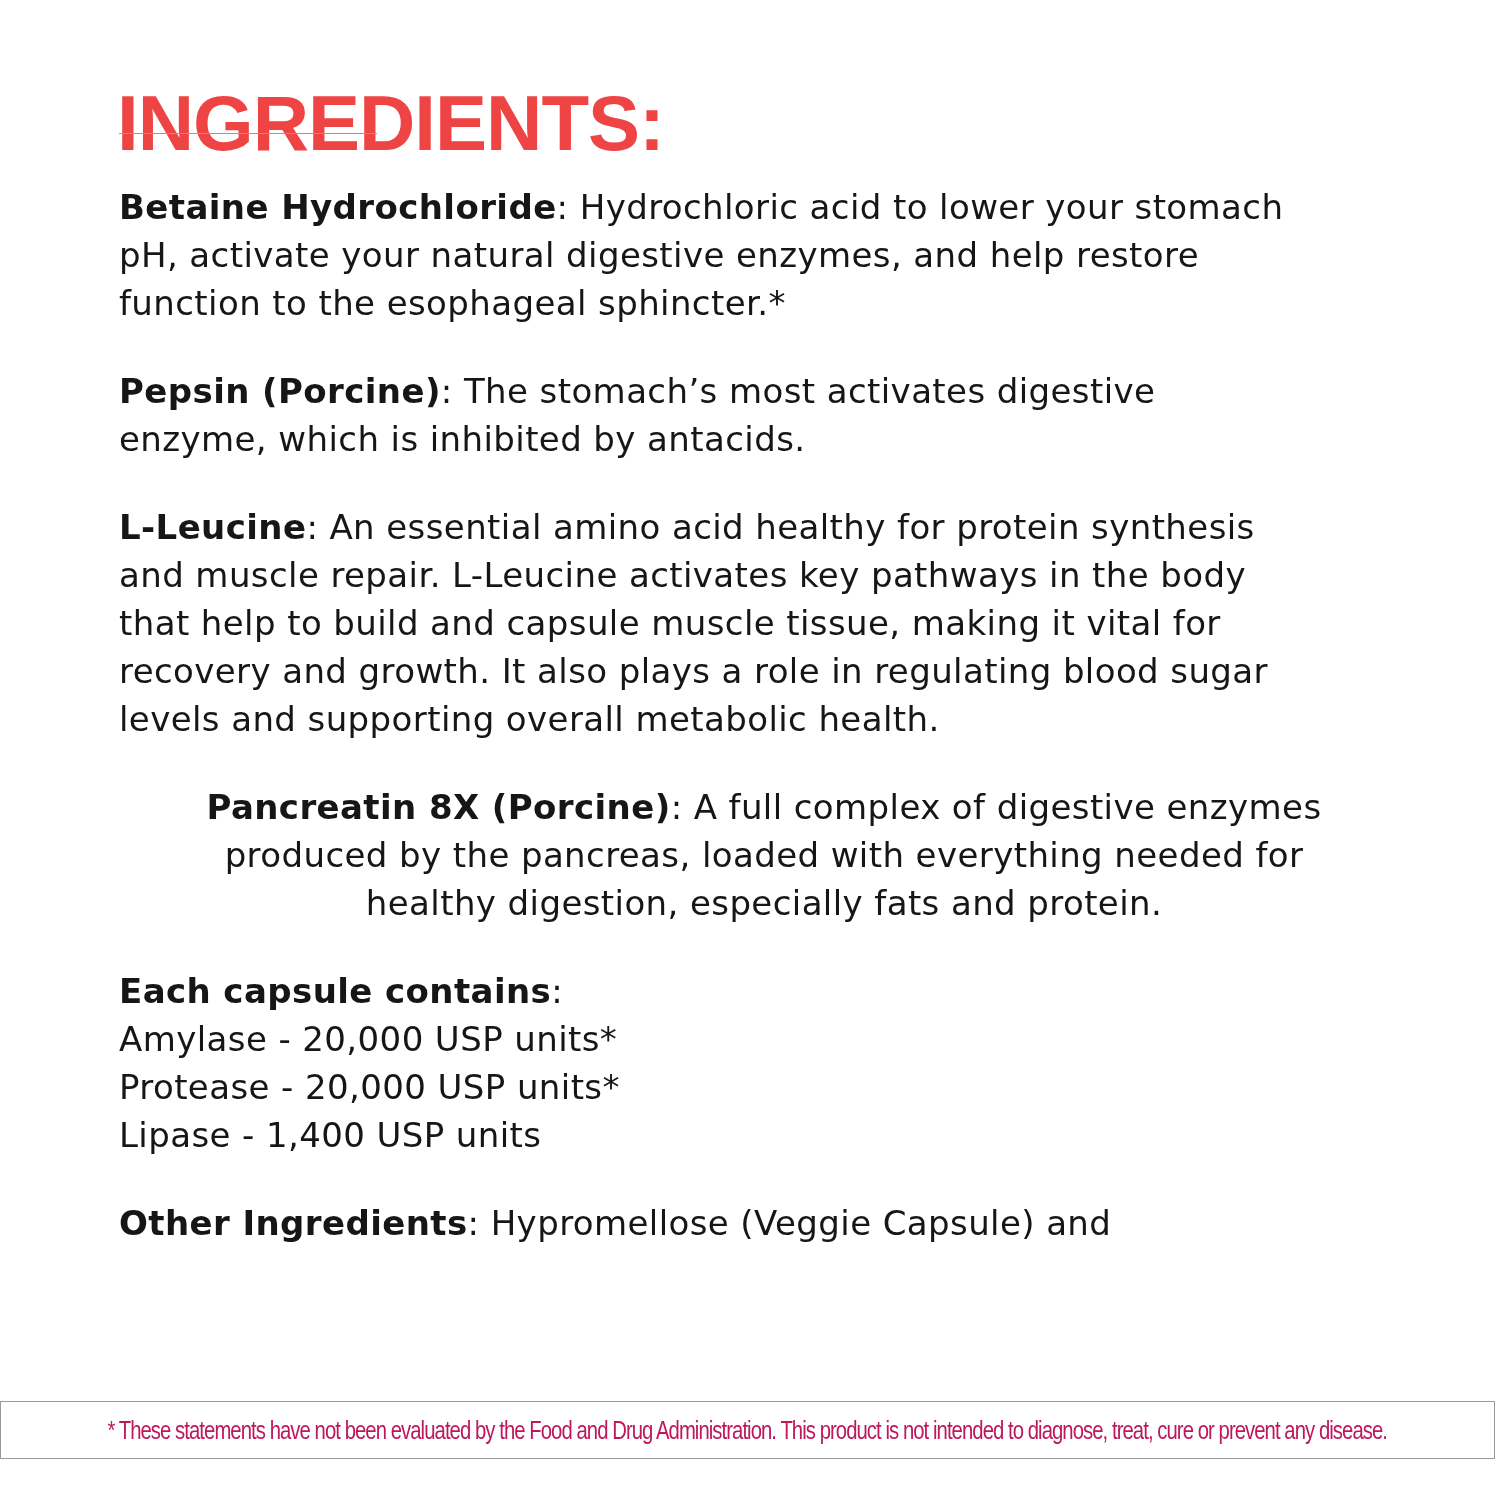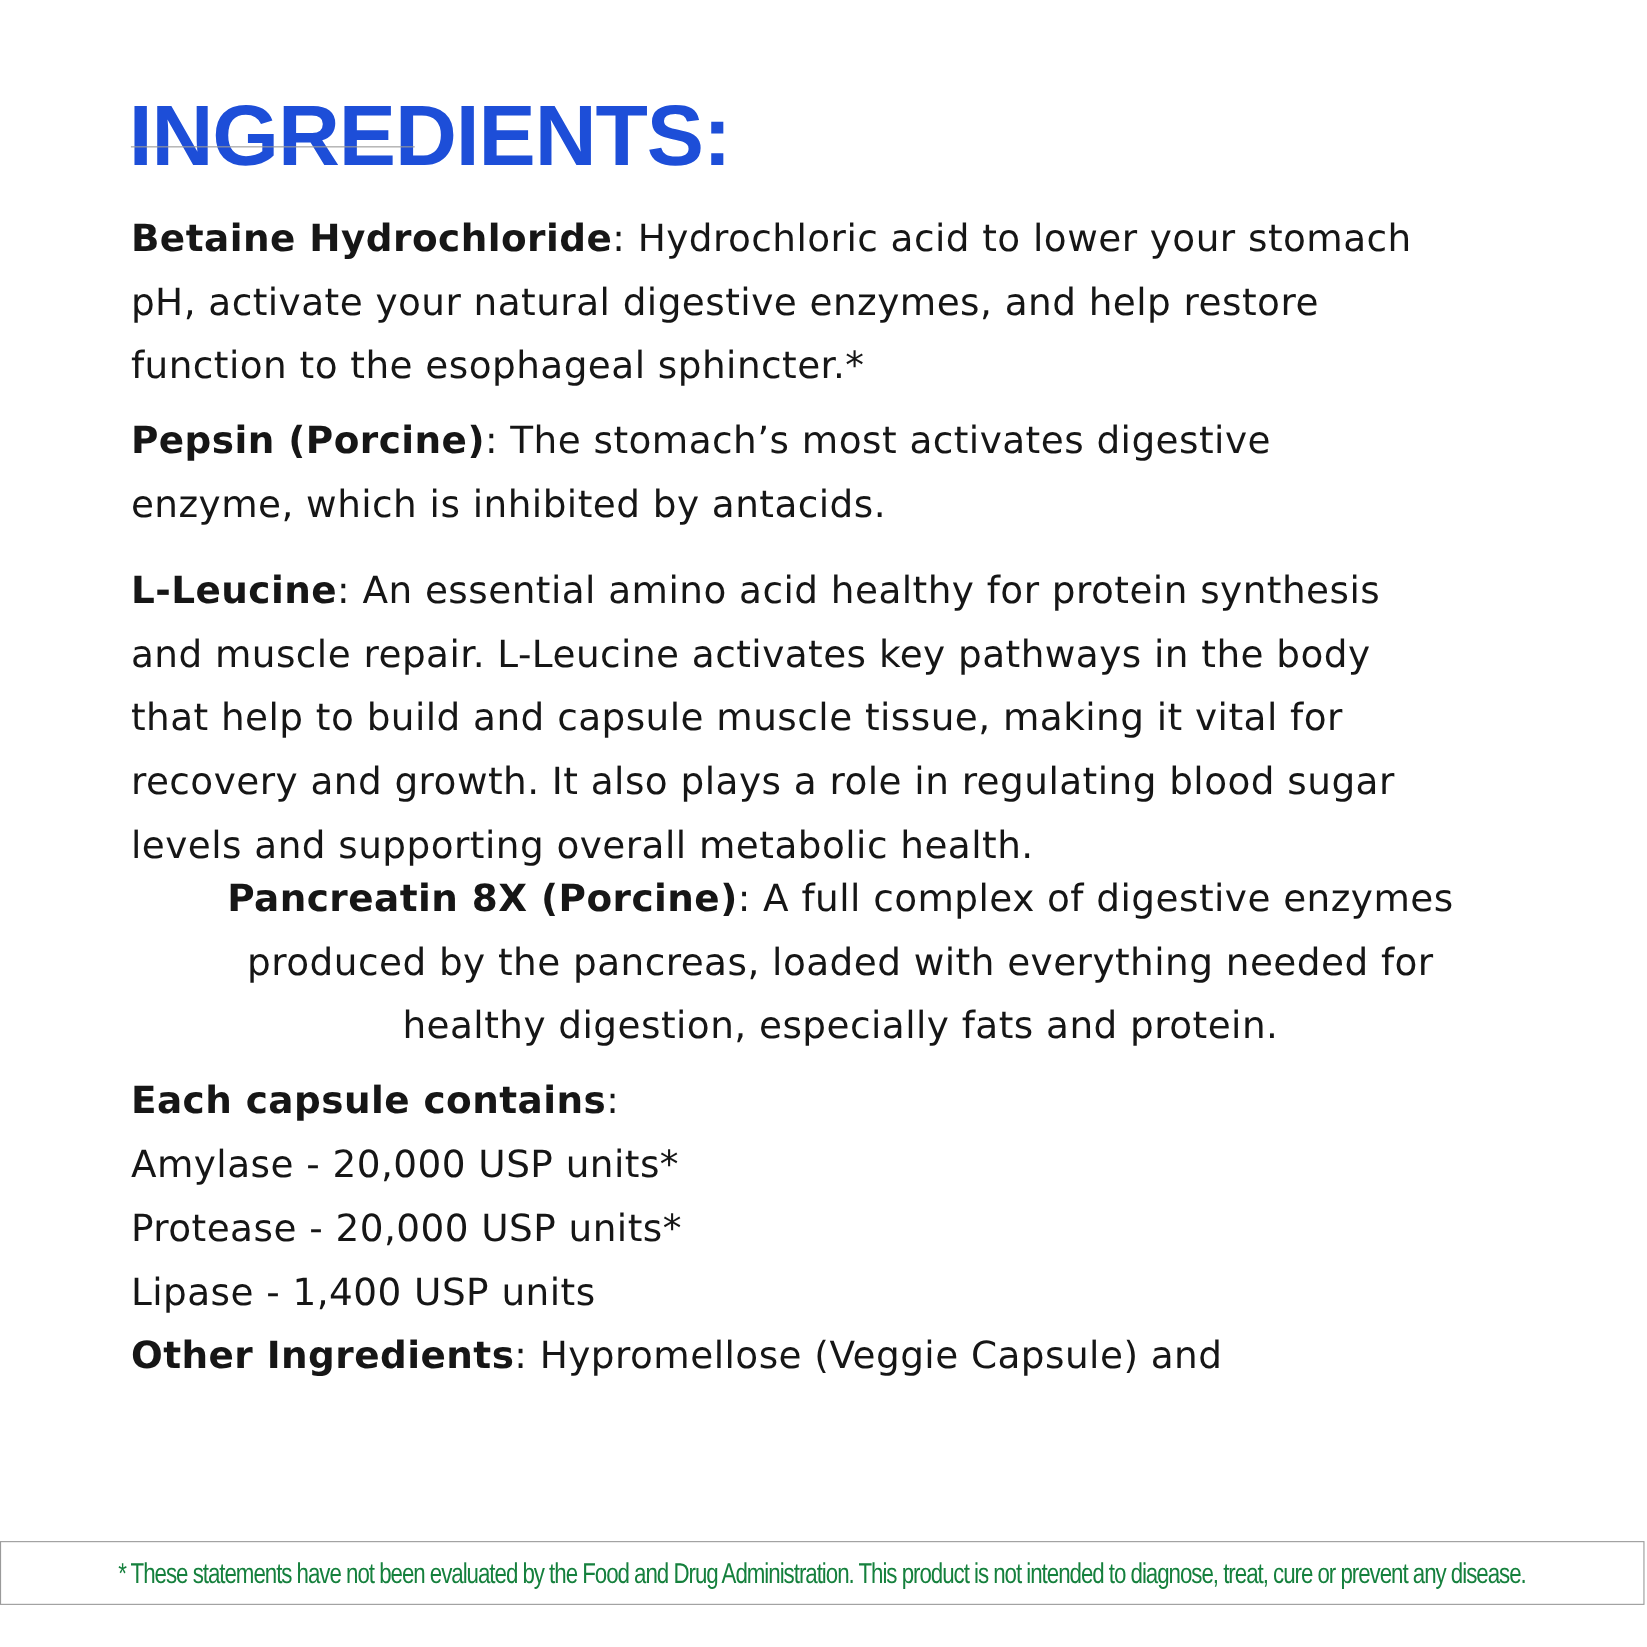--- a/index.html
+++ b/index.html
@@ -1,40 +1,40 @@
 <!DOCTYPE html>
 <html><head>
   <meta charset="utf-8">
   <style>
     html, body { margin: 0; padding: 0; background: #ffffff; }
     body { width: 1497px; height: 1497px; position: relative; overflow: hidden; font-family: "DejaVu Sans", sans-serif; }
     .title {
       position: absolute; left: 117px; top: 26px;
       font-family: "Liberation Sans", sans-serif; font-weight: 700;
-      font-size: 78px; line-height: 90px; color: #1d4ed8; letter-spacing: -1px;
+      font-size: 78px; line-height: 90px; color: #ef4444; letter-spacing: -1px;
       transform: scaleX(1.0); transform-origin: left top;
     }
     .rule { position: absolute; left: 119px; top: 133px; width: 258px; height: 1px; background: #9a9a9a; }
     .content {
       position: absolute; left: 119px; top: 183px; width: 1290px;
       font-family: "DejaVu Sans", sans-serif; font-size: 34px; line-height: 48px;
       color: #161616; letter-spacing: 0.4px;
     }
     .section { margin: 0 0 40px 0; }
     .section b { font-weight: 700; }
     .sec-betaine { height: 144px; margin-bottom: 40px; }
     .sec-pepsin { height: 96px; margin-bottom: 40px; }
     .sec-leucine { height: 240px; margin-bottom: 40px; }
     .sec-pancreatin { height: 144px; margin-bottom: 40px; text-align: center; }
     .sec-capsule { height: 192px; margin-bottom: 40px; }
-    .line { display: block; white-space: nowrap; margin-top: 10px; }
+    .line { display: block; white-space: nowrap; }
     .disclaimer {
       position: absolute; left: 0; top: 1401px; width: 1495px; height: 58px;
       border: 1px solid #9a9a9a; box-sizing: border-box;
-      font-family: "Liberation Sans", sans-serif; font-size: 26px; color: #15803d;
+      font-family: "Liberation Sans", sans-serif; font-size: 26px; color: #be185d;
       display: flex; align-items: center; justify-content: center;
       white-space: nowrap; letter-spacing: -1.2px;
     }
     .disclaimer span { display: inline-block; transform: scaleX(0.78); transform-origin: center; }
   </style>
 </head>
 <body>
 
 <h1 class="title">INGREDIENTS:</h1>
 <div class="rule"></div>

